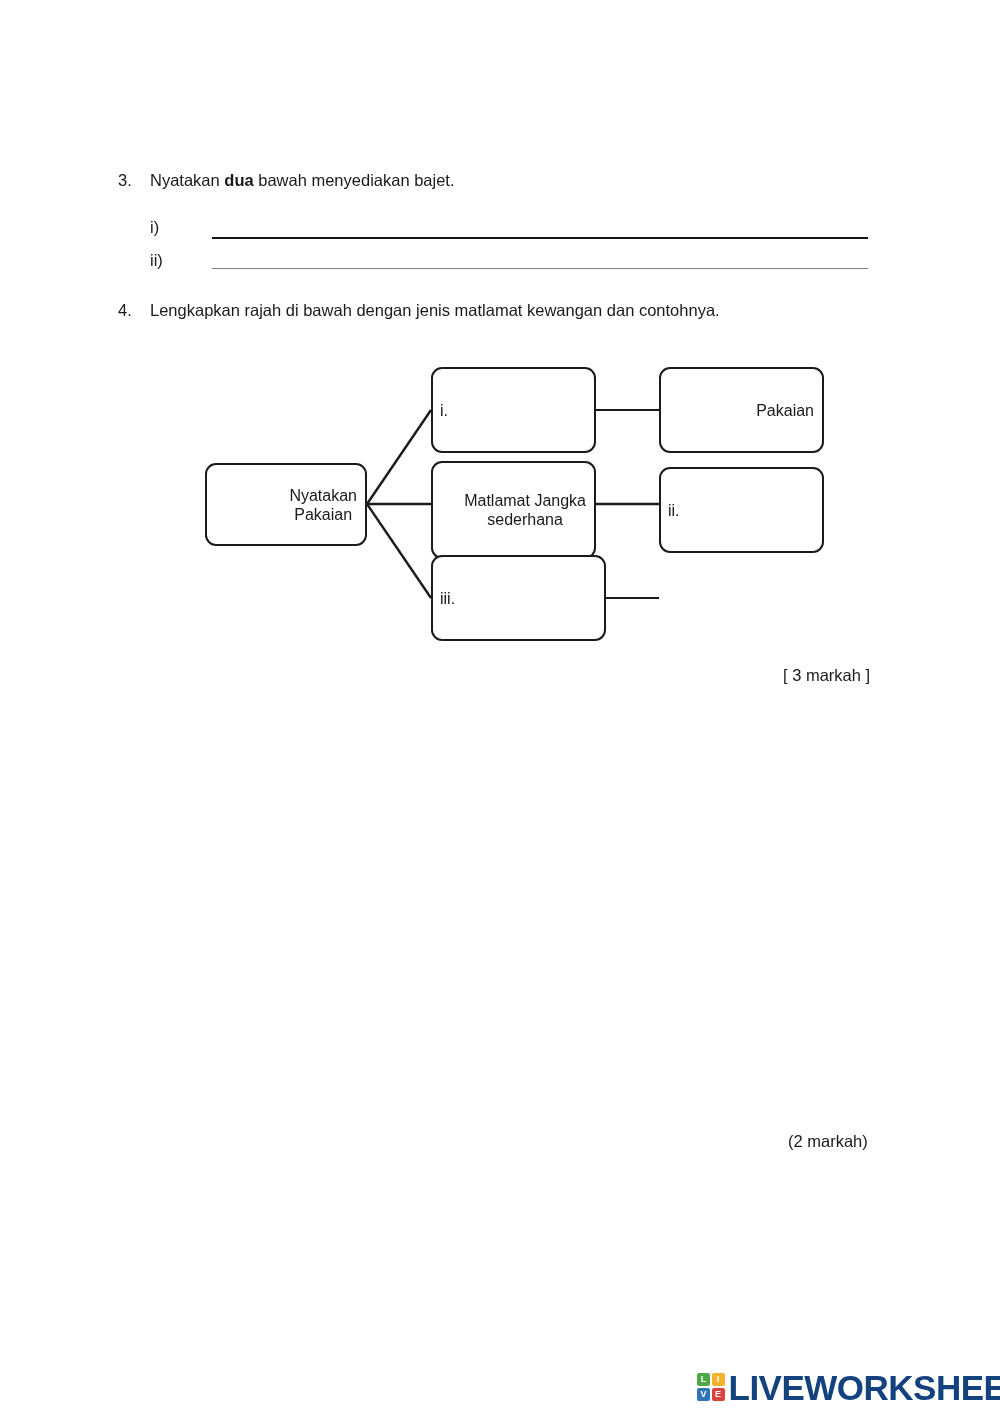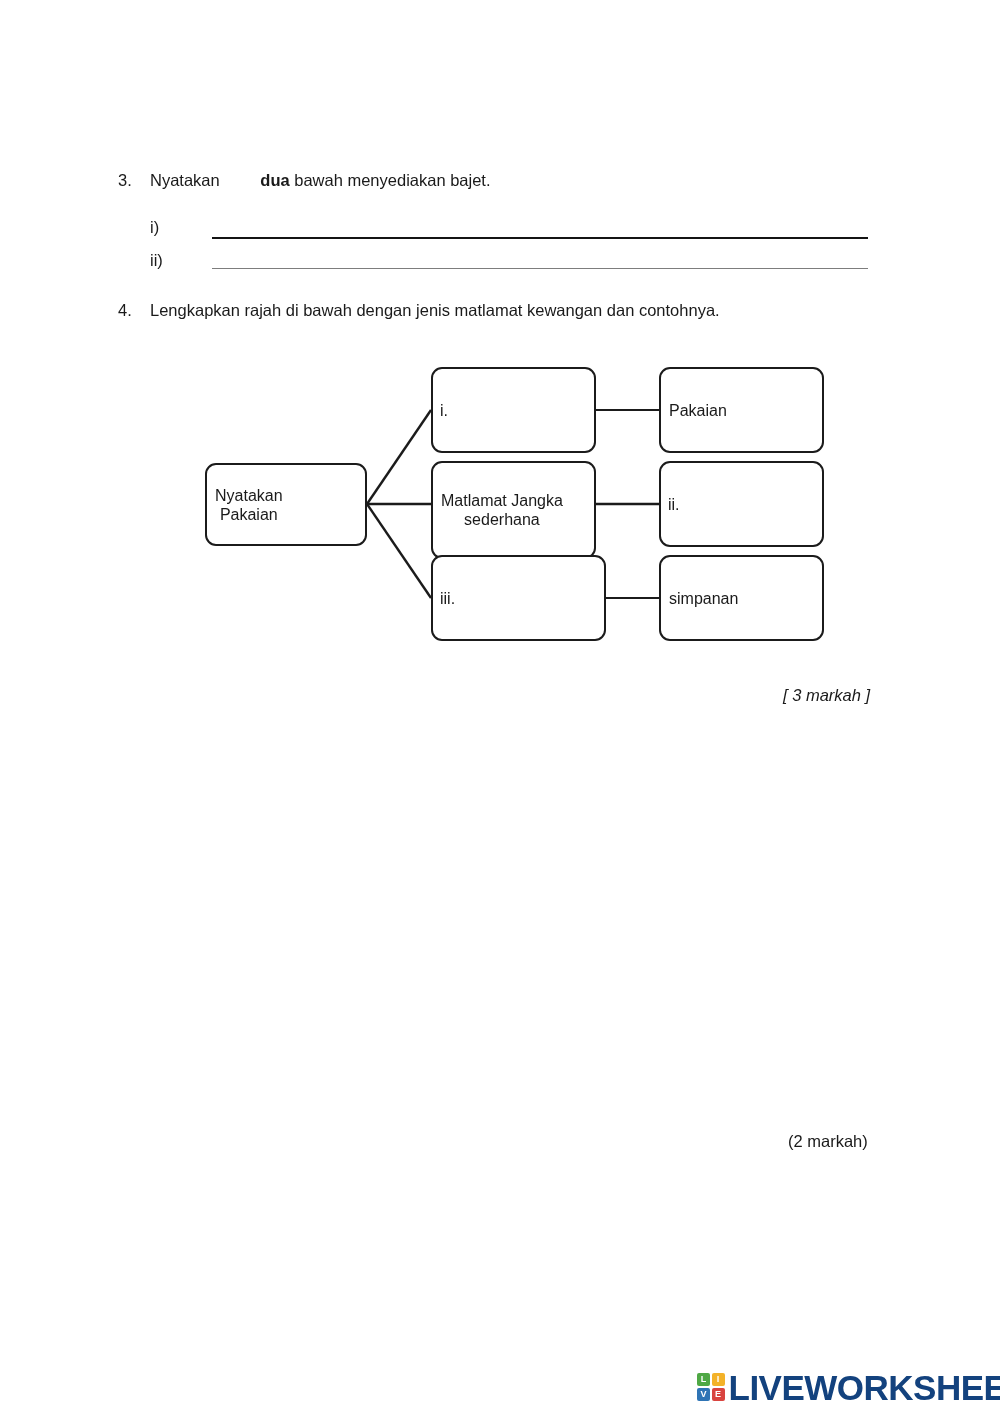--- a/index.html
+++ b/index.html
@@ -27,21 +27,21 @@
     line-height: 20px;
     color: #1a1a1a;
   }
   .q-text {
     position: absolute;
     font-size: 16.5px;
     line-height: 20px;
     color: #1a1a1a;
     white-space: nowrap;
   }
-  .q-text b { font-weight: bold; margin-left: 36px; }
+  .q-text b { font-weight: bold; }
 
   
   .ans-label {
     position: absolute;
     font-size: 16.5px;
     line-height: 20px;
     color: #1a1a1a;
   }
   .ans-rule {
     position: absolute;
@@ -64,21 +64,21 @@
     position: absolute;
     box-sizing: border-box;
     border: 2.2px solid #1b1b1b;
     border-radius: 11px;
     background: #ffffff;
     font-size: 16px;
     line-height: 19px;
     color: #1a1a1a;
     display: flex;
     align-items: center;
-    justify-content: flex-start;
+    justify-content: flex-end;
     text-align: center;
     padding: 0 8px;
   }
   .node.left-label {
     justify-content: flex-start;
     text-align: left;
     padding-left: 7px;
   }
   #diagram svg {
     position: absolute;
@@ -175,31 +175,28 @@
     </div>
 
     <div class="node left-label" style="left:241px; top:200px; width:175px; height:86px;">
       <span>iii.</span>
     </div>
 
     <div class="node" style="left:469px; top:12px; width:165px; height:86px;">
       <span>Pakaian</span>
     </div>
 
-    <div class="node left-label" style="left:469px; top:106px; width:165px; height:86px;">
+    <div class="node left-label" style="left:469px; top:112px; width:165px; height:86px;">
       <span>ii.</span>
     </div>
 
-    <div class="node" style="left:469px; top:200px; width:165px; height:86px;">
-      <span>simpanan</span>
-    </div>
 
   </div>
 
-  <span class="marks" style="left:783px; top:685px;font-style:italic;">[ 3 markah ]</span>
+  <span class="marks" style="left:783px; top:665px;">[ 3 markah ]</span>
 
   <span class="marks" style="left:788px; top:1131px;">(2 markah)</span>
 
   <div id="lw-logo">
     <div class="lw-tiles">
       <div class="lw-tile" style="background: rgb(79, 168, 69);">L</div>
       <div class="lw-tile" style="background: rgb(243, 178, 41);">I</div>
       <div class="lw-tile" style="background: rgb(47, 116, 181);">V</div>
       <div class="lw-tile" style="background: rgb(217, 68, 63);">E</div>
     </div>

